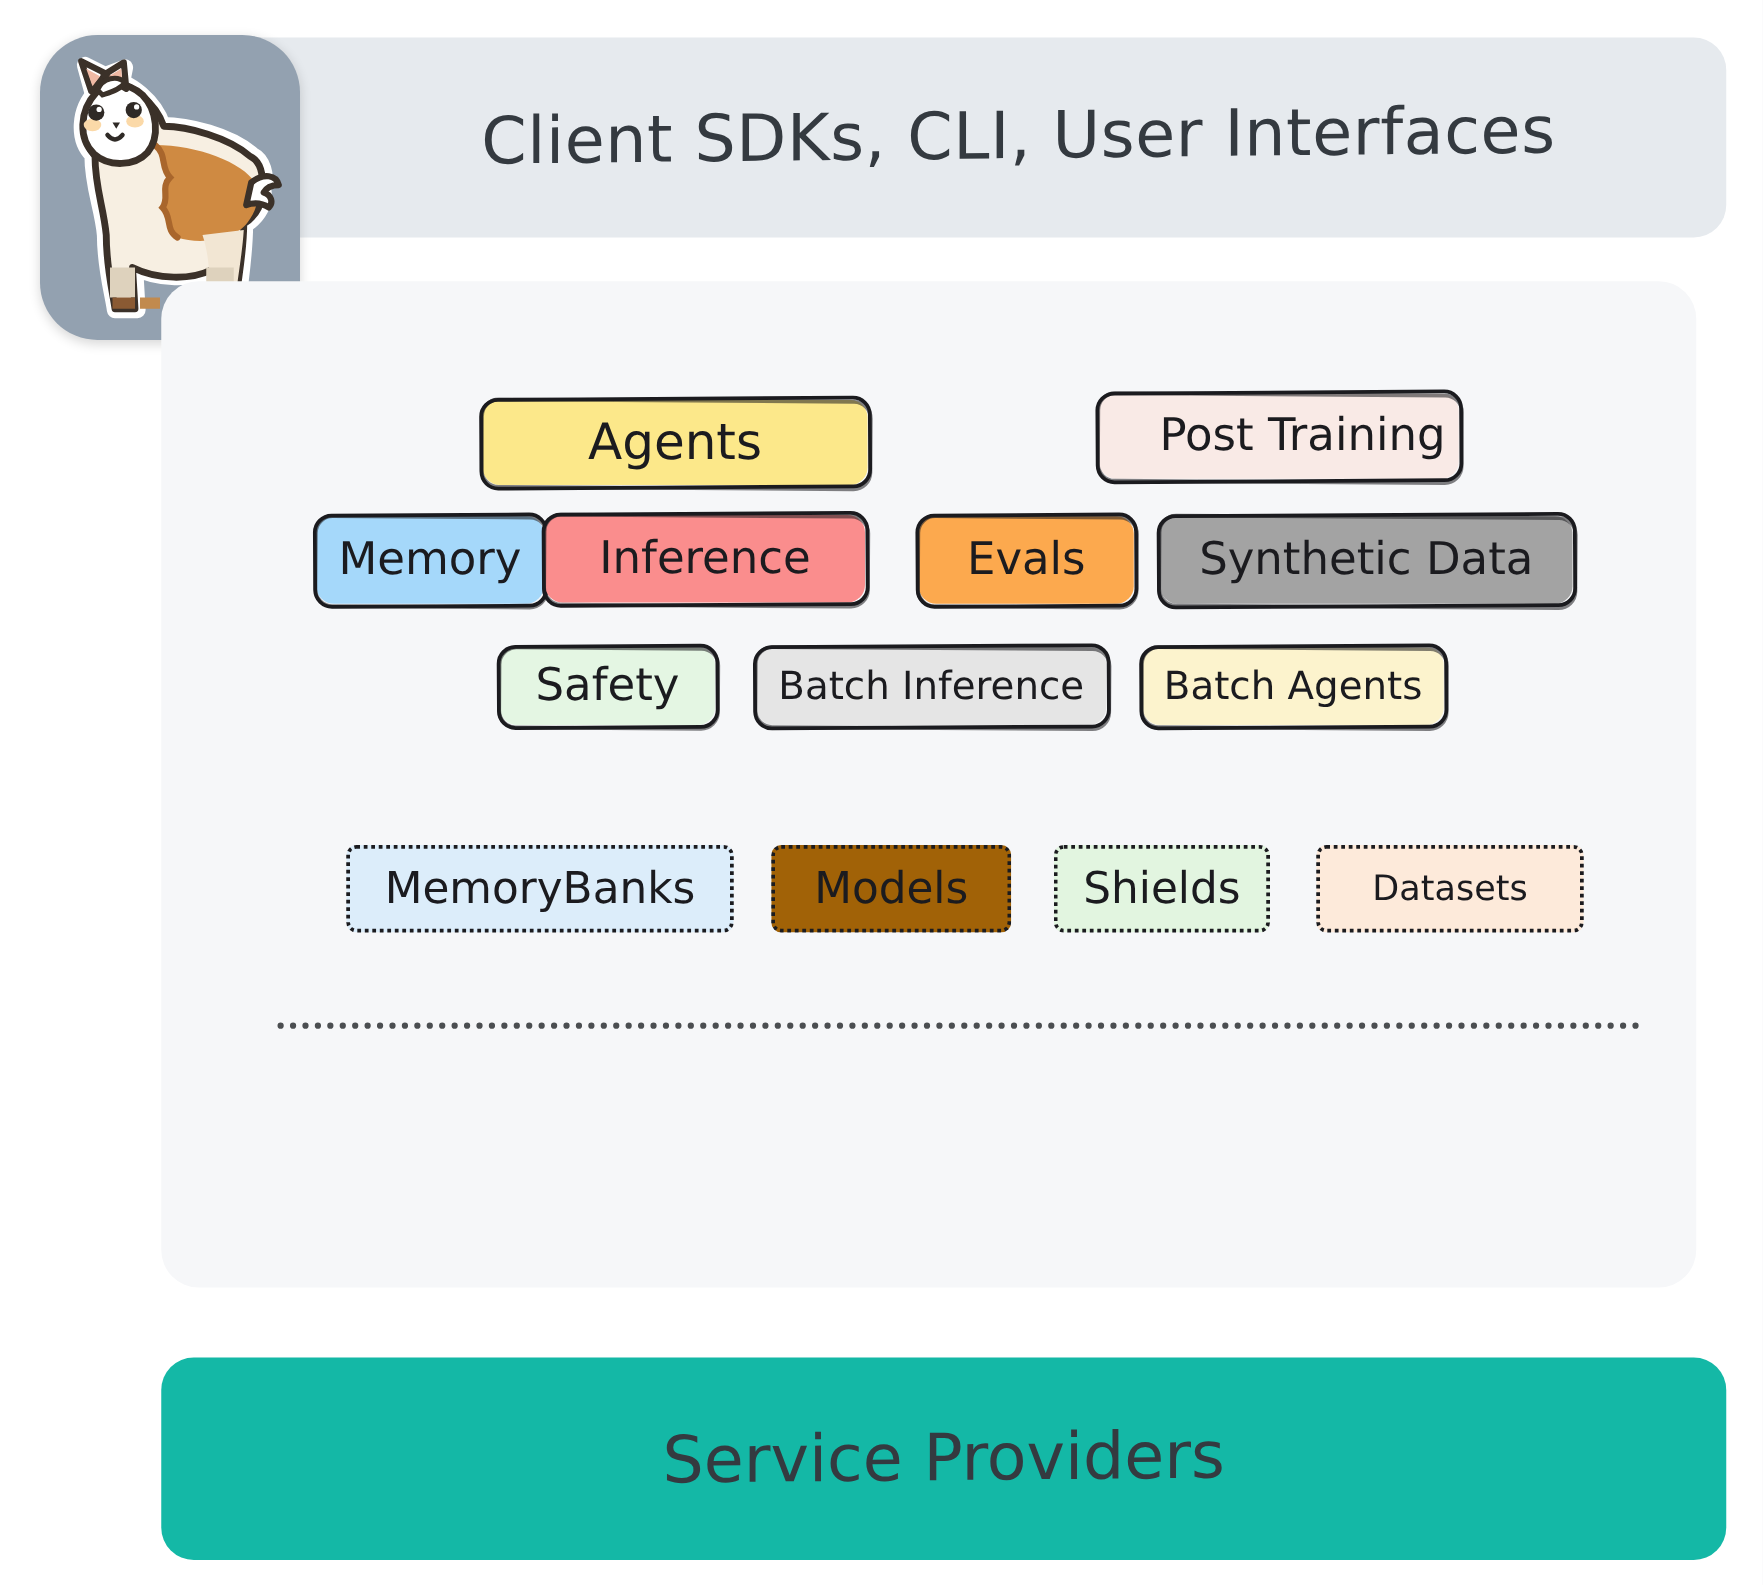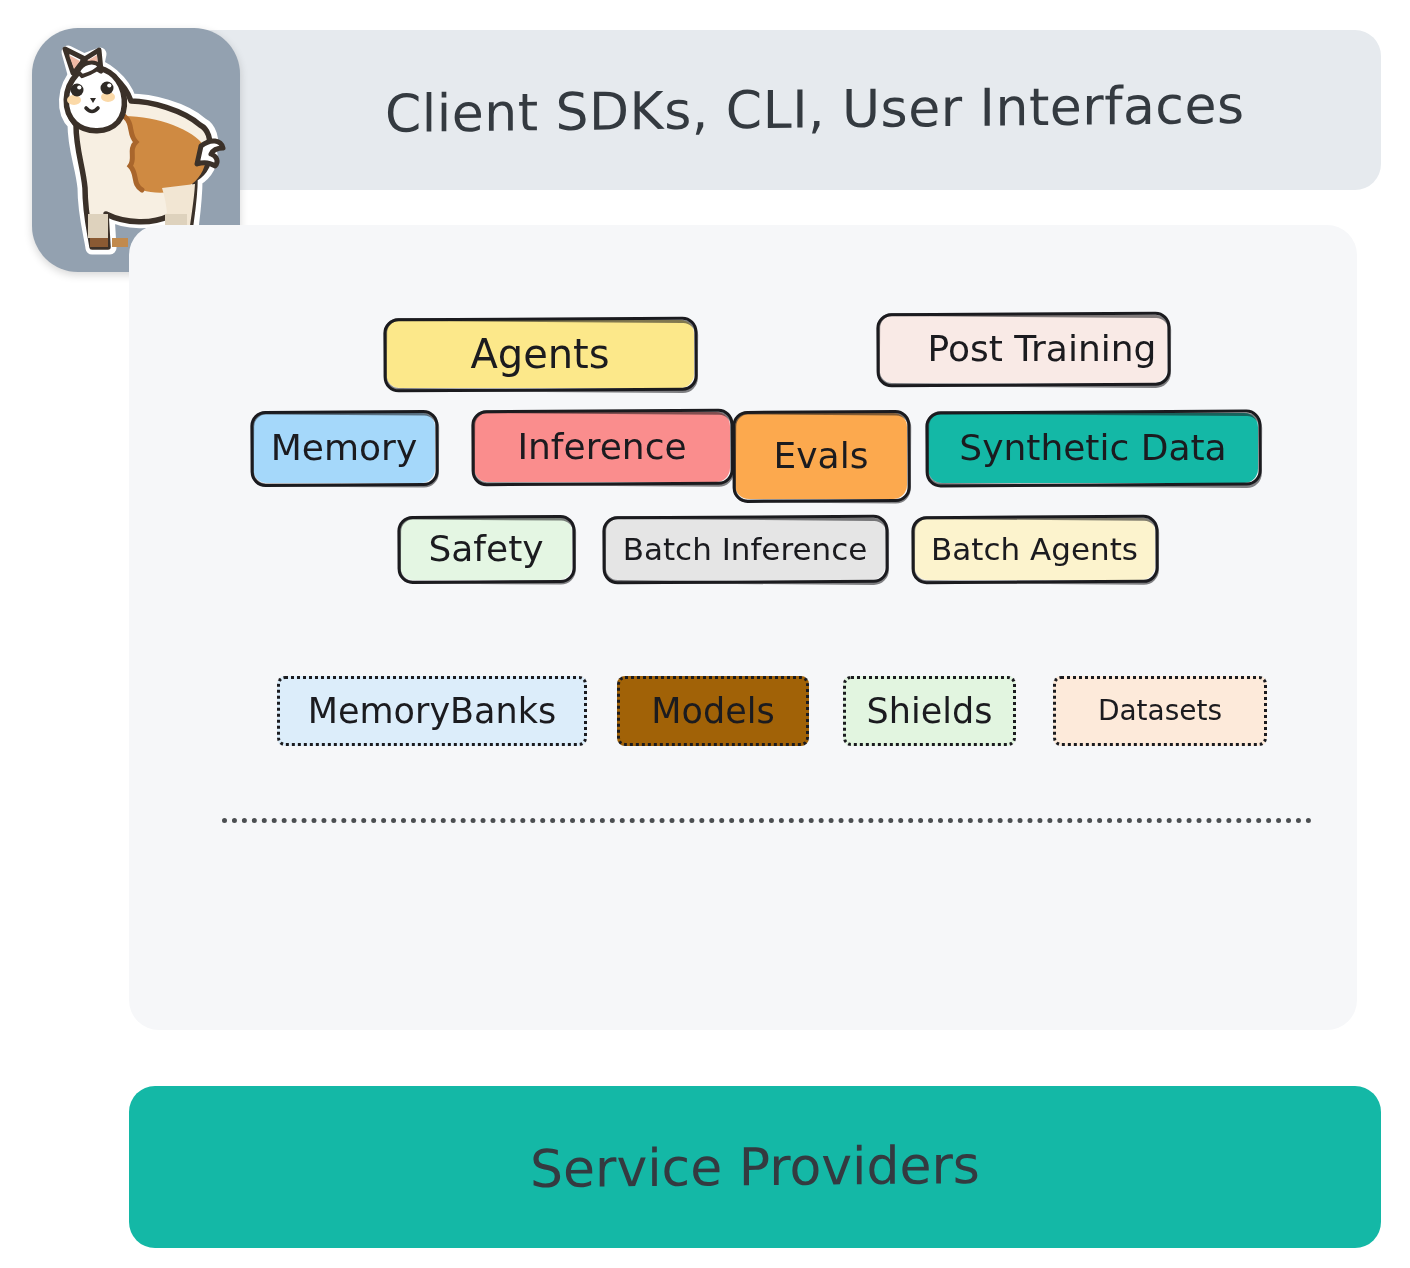--- a/index.html
+++ b/index.html
@@ -164,27 +164,27 @@
   <div id="api-layer">
       <div class="api sketch" style="left: 386px; top: 320px; width: 308px; height: 68px; background: rgb(252, 232, 138); font-size: 40px;">
         <span class="lbl">Agents</span>
       </div>
       <div class="api sketch" style="left: 879px; top: 315px; width: 288px; height: 68px; background: rgb(249, 234, 230); font-size: 36px; padding-left: 38px;">
         <span class="lbl">Post Training</span>
       </div>
       <div class="api sketch" style="left: 253px; top: 413px; width: 182px; height: 70px; background: rgb(165, 216, 250); font-size: 36px;">
         <span class="lbl">Memory</span>
       </div>
-      <div class="api sketch" style="left: 474px; top: 412px; width: 256px; height: 70px; background: rgb(250, 141, 141); font-size: 36px;">
+      <div class="api sketch" style="left: 436px; top: 412px; width: 256px; height: 70px; background: rgb(250, 141, 141); font-size: 36px;">
         <span class="lbl">Inference</span>
       </div>
-      <div class="api sketch" style="left: 735px; top: 413px; width: 172px; height: 86px; background: rgb(252, 169, 78); font-size: 36px; text-align: right;">
+      <div class="api sketch" style="left: 735px; top: 413px; width: 172px; height: 70px; background: rgb(252, 169, 78); font-size: 36px; text-align: right;">
         <span class="lbl">Evals</span>
       </div>
-      <div class="api sketch" style="left: 928px; top: 413px; width: 330px; height: 70px; background: #14b8a6; font-size: 36px;">
+      <div class="api sketch" style="left: 928px; top: 413px; width: 330px; height: 70px; background: #a3a3a3; font-size: 36px;">
         <span class="lbl">Synthetic Data</span>
       </div>
       <div class="api sketch" style="left: 400px; top: 518px; width: 172px; height: 62px; background: rgb(228, 246, 227); font-size: 36px;">
         <span class="lbl">Safety</span>
       </div>
       <div class="api sketch" style="left: 605px; top: 518px; width: 280px; height: 62px; background: #e5e5e5; font-size: 31px;">
         <span class="lbl">Batch Inference</span>
       </div>
       <div class="api sketch" style="left: 914px; top: 518px; width: 241px; height: 62px; background: rgb(252, 243, 205); font-size: 31px;">
         <span class="lbl">Batch Agents</span>

